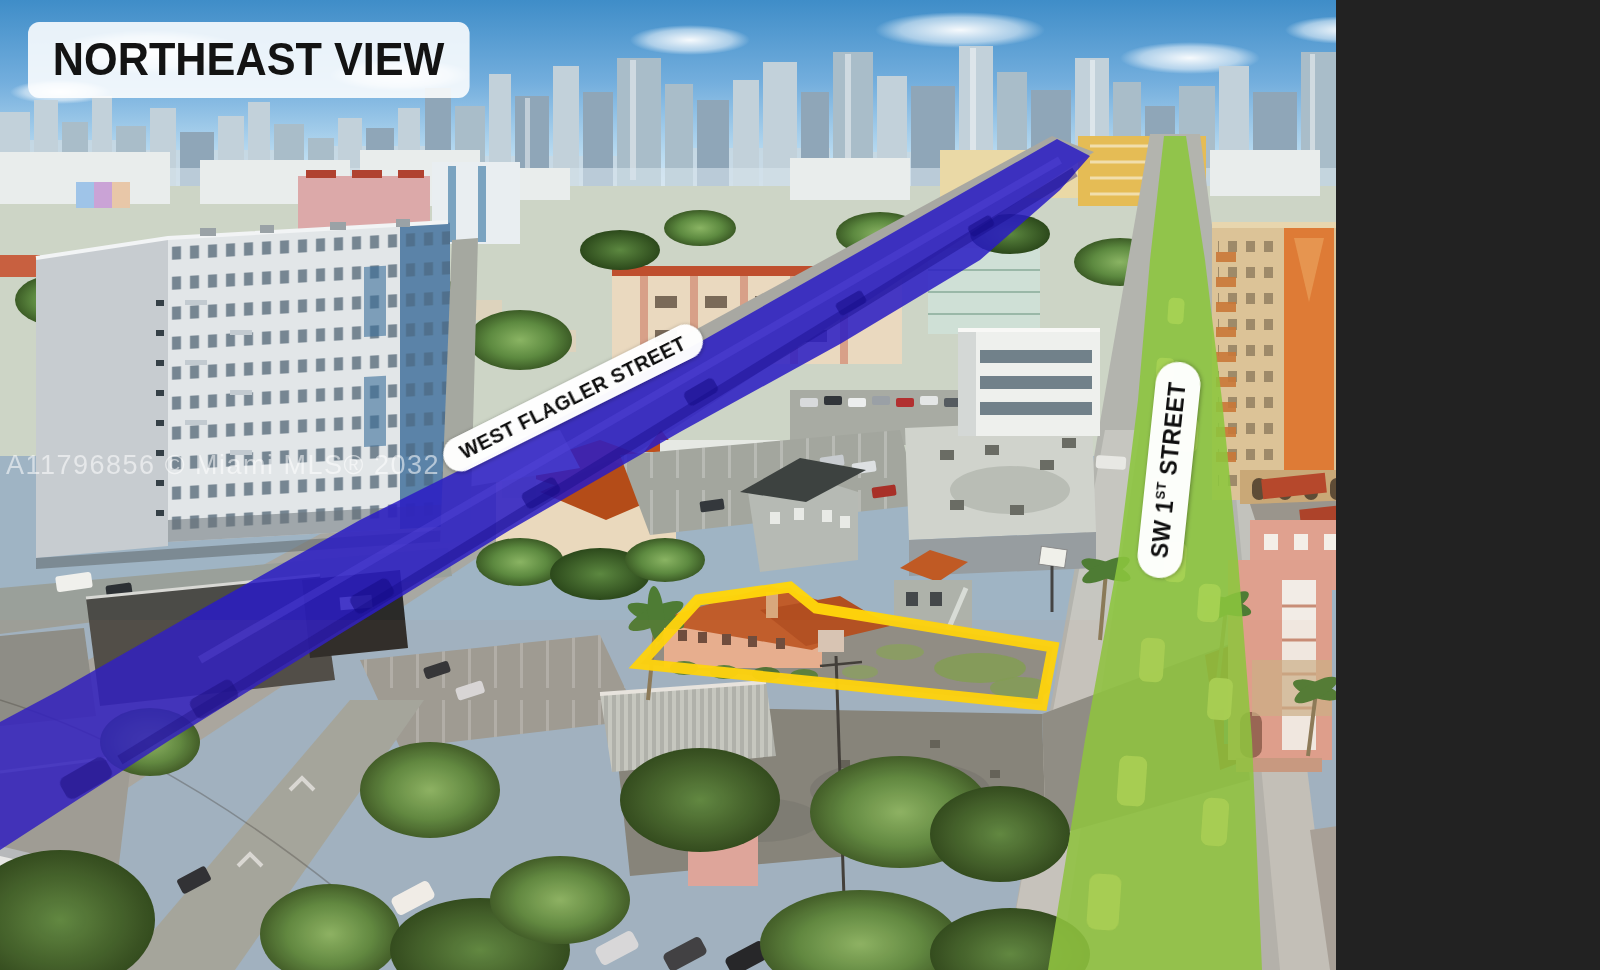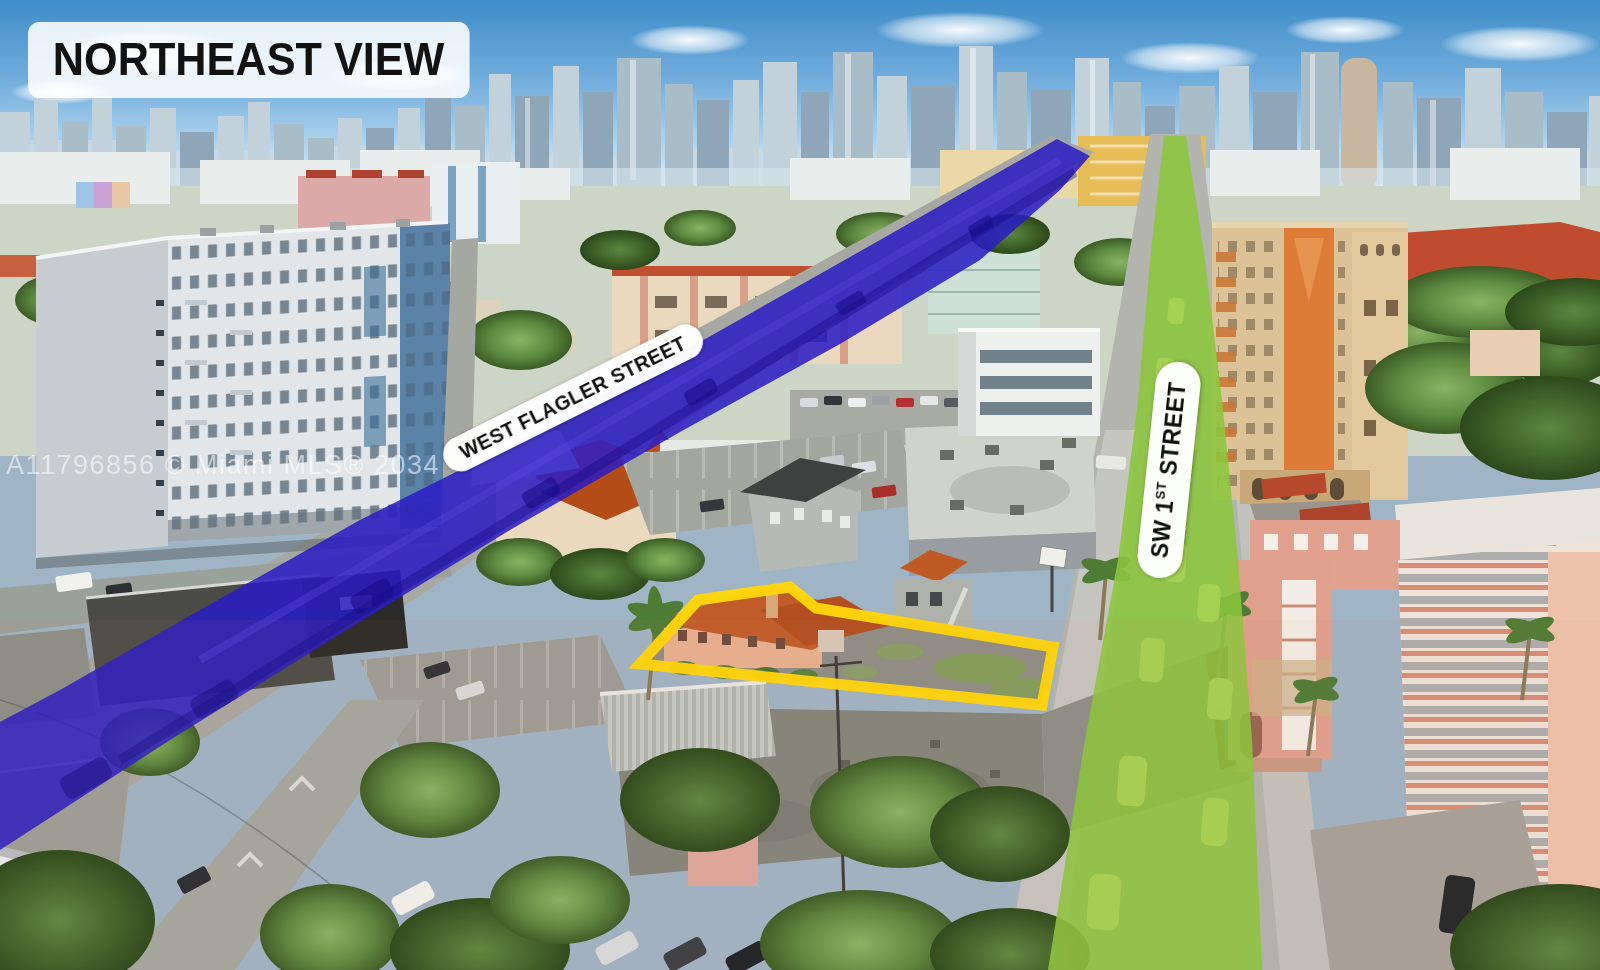--- a/index.html
+++ b/index.html
@@ -1,16 +1,16 @@
 <!DOCTYPE html>
 <html><head>
 <meta charset="utf-8">
 <style>
   html,body{margin:0;padding:0;background:#222;}
-  #stage{position:relative;width:1600px;height:970px;overflow:hidden;
+  #stage{position:relative;width:1336px;height:970px;overflow:hidden;
          font-family:"Liberation Sans",sans-serif;background:#9fb4c4;}
   #scene{position:absolute;left:0;top:0;width:1600px;height:970px;display:block;}
   .badge{position:absolute;left:28px;top:22px;background:rgba(255,255,255,.87);
          border-radius:12px;padding:9px 27px 12px;font-weight:bold;font-size:47px;
          letter-spacing:0;color:#131313;transform:scaleX(.92);transform-origin:left center;
          white-space:nowrap;}
   .pill{position:absolute;background:rgba(255,255,255,.97);border-radius:24px;
         padding:6px 18px;font-weight:bold;color:#0e0e0e;white-space:nowrap;
         box-shadow:0 1px 4px rgba(0,0,0,.35);}
   .pill-flagler{left:573px;top:398px;font-size:20px;letter-spacing:.4px;
@@ -616,14 +616,14 @@
 
 <div class="badge">
   <span>NORTHEAST VIEW</span>
 </div>
 <div class="pill pill-flagler">
   <span>WEST FLAGLER STREET</span>
 </div>
 <div class="pill pill-sw">
   <span>SW 1</span><sup>ST</sup><span> STREET</span>
 </div>
-<div class="watermark">A11796856 © Miami MLS® 2034</div>
+<div class="watermark">A11796856 © Miami MLS® 2032</div>
 </div>
 
 </body></html>

